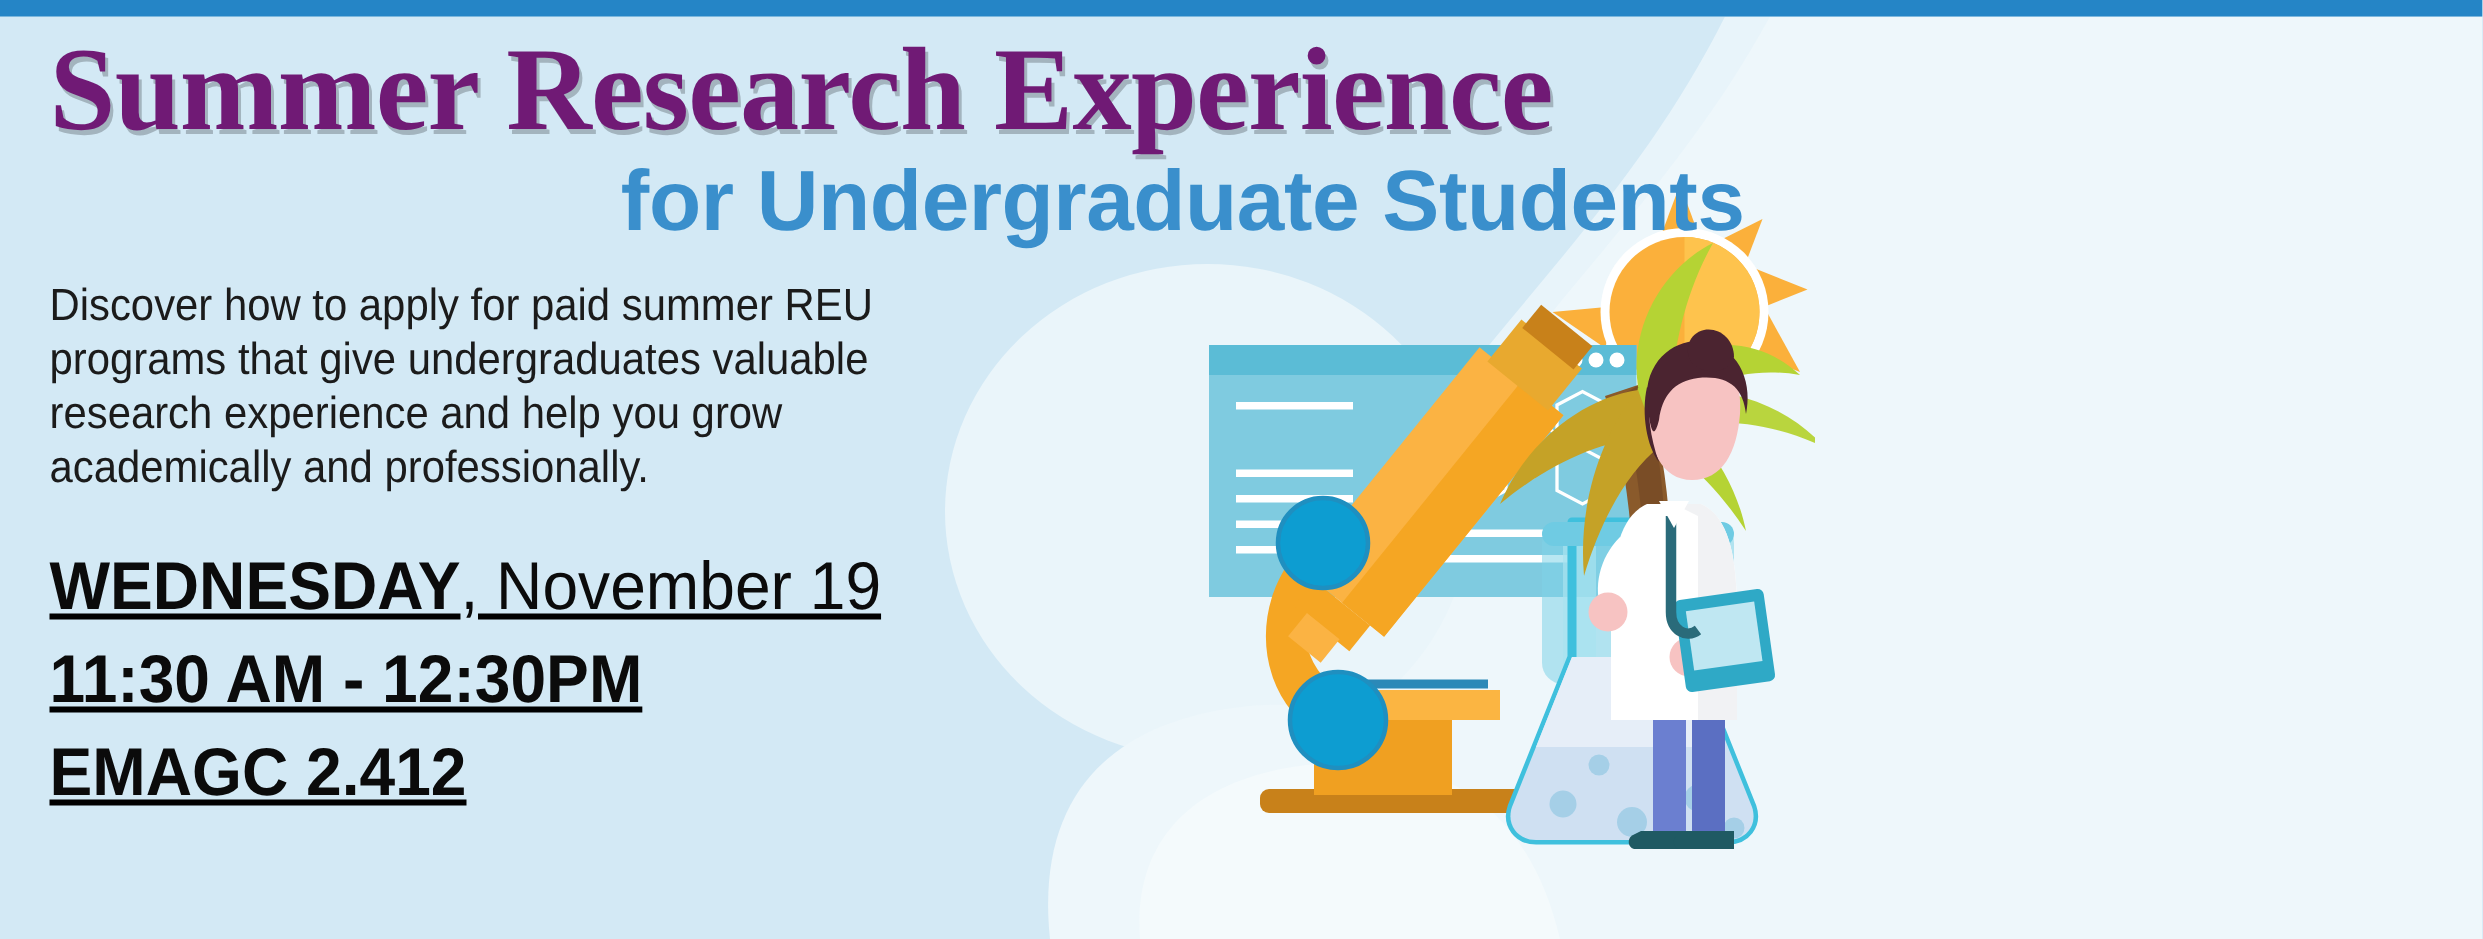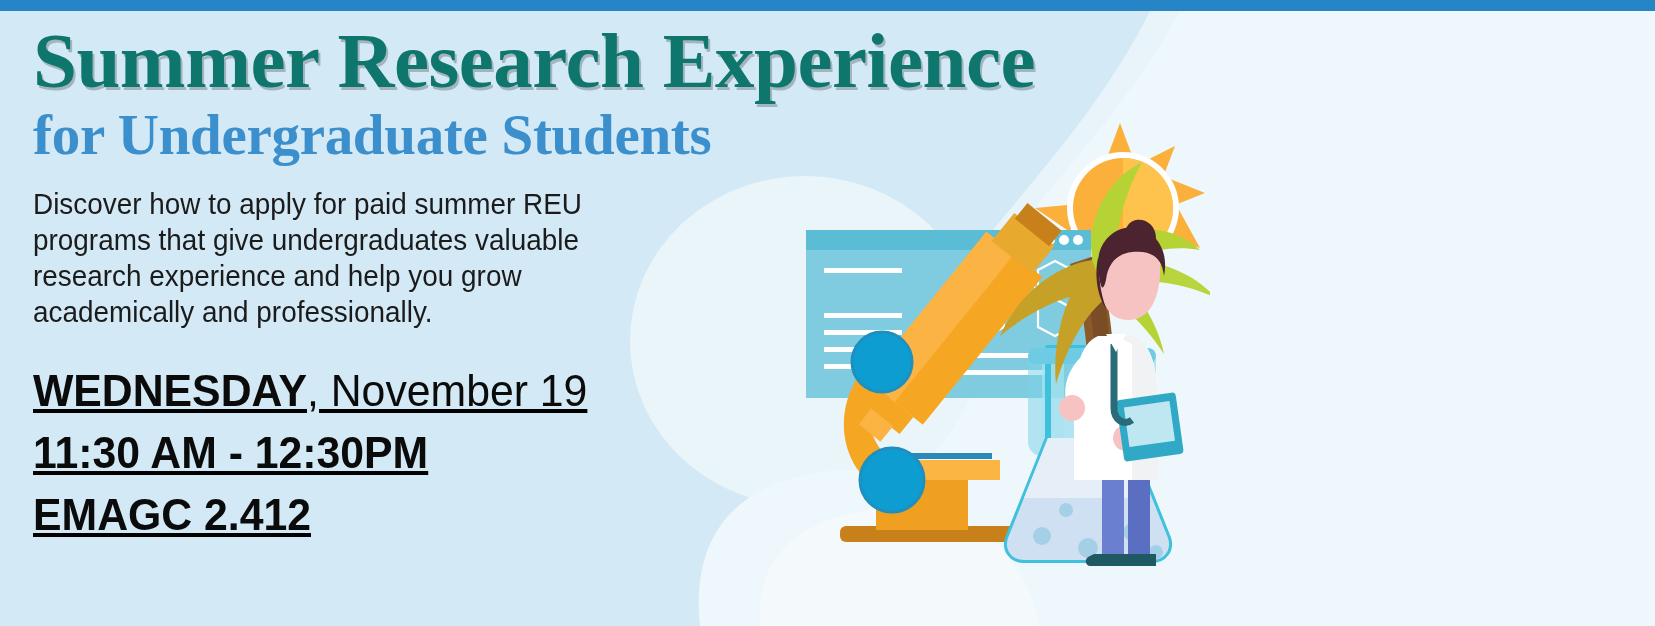--- a/index.html
+++ b/index.html
@@ -16,34 +16,35 @@
   
   .bg-layer{position:absolute;left:0;top:11px;width:1655px;height:615px;overflow:hidden;}
 
   
   .left-col{position:absolute;left:33px;top:22px;width:1130px;}
   .title{
     font-family:"Liberation Serif", serif;
     font-weight:700;
     font-size:79px;
     line-height:0.99;
-    color:#0f766e;
+    color:#701a75;
     letter-spacing:-0.5px;
     text-shadow:2px 3px 0 rgba(105,115,125,0.45);
     white-space:nowrap;
   }
   .subtitle{
-    font-family:Liberation Serif, serif;
+    font-family:Liberation Sans, sans-serif;
     font-weight:700;
     font-size:57px;
     line-height:1.08;
     color:#3a8fcc;
     margin-top:4px;
     letter-spacing:-0.3px;
     white-space:nowrap;
+    text-align:right;
   }
   .blurb{
     margin-top:20px;
     font-size:30px;
     line-height:1.20;
     color:#1b1b1b;
     max-width:700px;
     font-stretch:condensed;
     transform:scaleX(0.93);
     transform-origin:left top;

